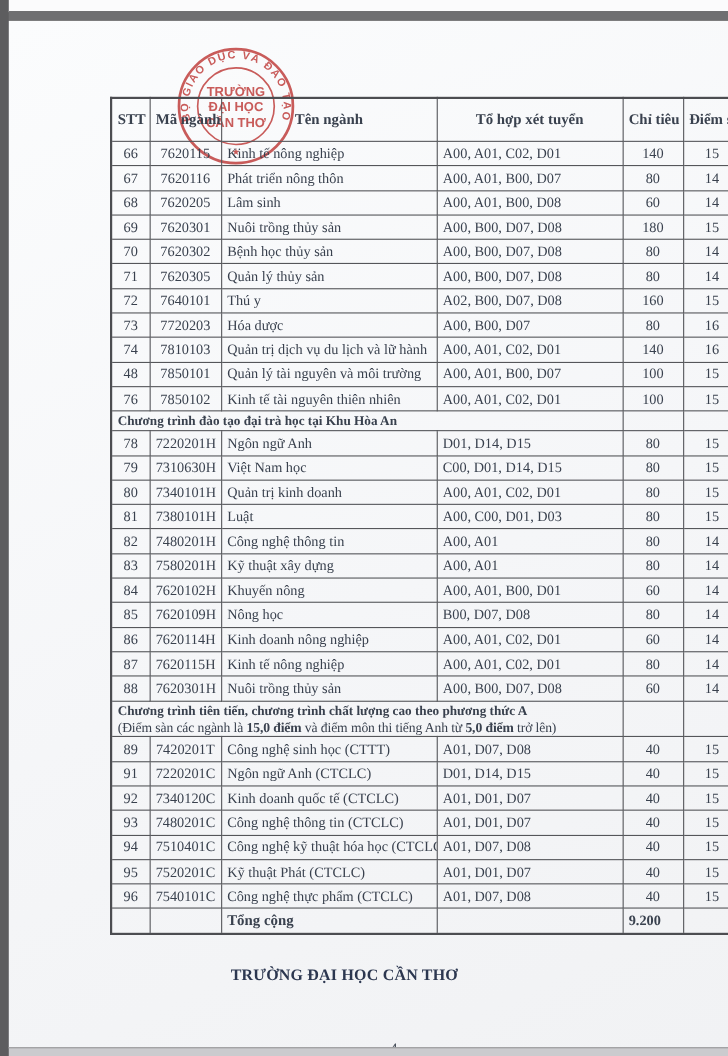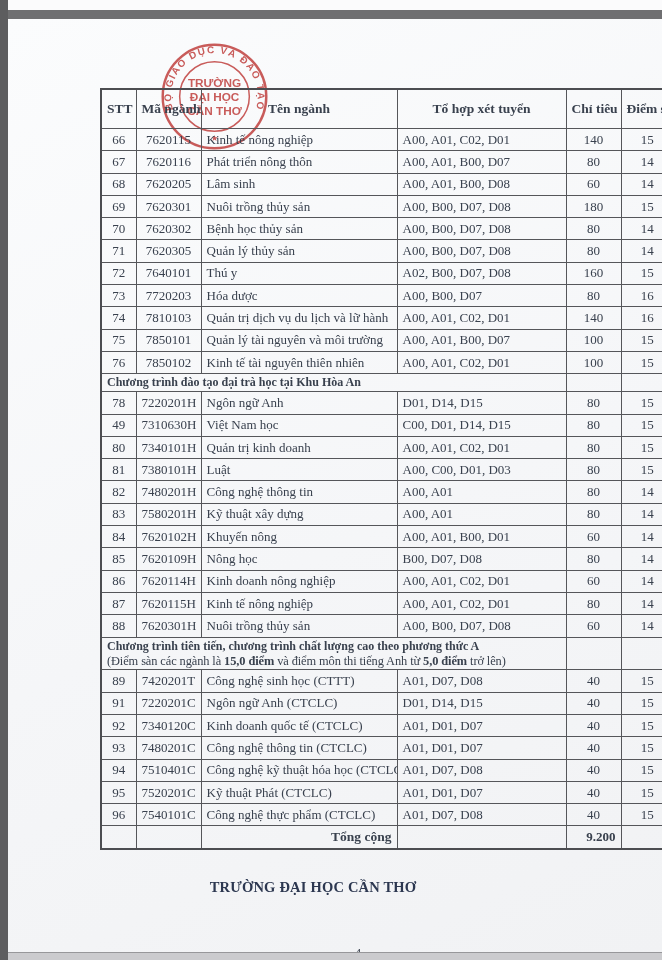--- a/index.html
+++ b/index.html
@@ -28,22 +28,22 @@
   }
   table.adm{border:2px solid #4c4d51;}
   thead th{font-weight:bold;text-align:center;height:36px;white-space:normal;line-height:1.15;font-size:13.5px;}
   tbody td{height:19.3px;}
   td.c{text-align:center;}
   td.l{text-align:left;padding-left:8px;}
   tr.section-row td{height:auto;}
   td.section-cell{white-space:normal;padding:2px 4px 2px 5px;}
   .section-title{font-weight:bold;font-size:12px;line-height:1.25;}
   .section-note{font-size:12.4px;line-height:1.2;letter-spacing:-0.1px;}
-  .total-label{font-weight:bold;text-align:right;font-size:13.5px;}
-  .total-value{font-weight:bold;text-align:right;}
+  .total-label{font-weight:bold;text-align:left;font-size:13.5px;}
+  .total-value{font-weight:bold;text-align:left;}
   tr.total-row td{height:20px;}
 
   .stamp{
     position:absolute;left:150px;top:21px;width:113px;height:113px;
     opacity:.85;mix-blend-mode:multiply;pointer-events:none;
   }
   .stamp text{fill:#c4403e;}
   .stamp .ring{stroke:#c4403e;fill:none;}
 
   .sig{
@@ -163,21 +163,21 @@
         </tr>
         <tr>
           <td class="c">74</td>
           <td class="c">7810103</td>
           <td class="l">Quản trị dịch vụ du lịch và lữ hành</td>
           <td class="l">A00, A01, C02, D01</td>
           <td class="c">140</td>
           <td class="c">16</td>
         </tr>
         <tr>
-          <td class="c">75</td>
+          <td class="c">48</td>
           <td class="c">7850101</td>
           <td class="l">Quản lý tài nguyên và môi trường</td>
           <td class="l">A00, A01, B00, D07</td>
           <td class="c">100</td>
           <td class="c">15</td>
         </tr>
         <tr>
           <td class="c">76</td>
           <td class="c">7850102</td>
           <td class="l">Kinh tế tài nguyên thiên nhiên</td>
@@ -194,21 +194,21 @@
         </tr>
         <tr>
           <td class="c">78</td>
           <td class="c">7220201H</td>
           <td class="l">Ngôn ngữ Anh</td>
           <td class="l">D01, D14, D15</td>
           <td class="c">80</td>
           <td class="c">15</td>
         </tr>
         <tr>
-          <td class="c">49</td>
+          <td class="c">79</td>
           <td class="c">7310630H</td>
           <td class="l">Việt Nam học</td>
           <td class="l">C00, D01, D14, D15</td>
           <td class="c">80</td>
           <td class="c">15</td>
         </tr>
         <tr>
           <td class="c">80</td>
           <td class="c">7340101H</td>
           <td class="l">Quản trị kinh doanh</td>

